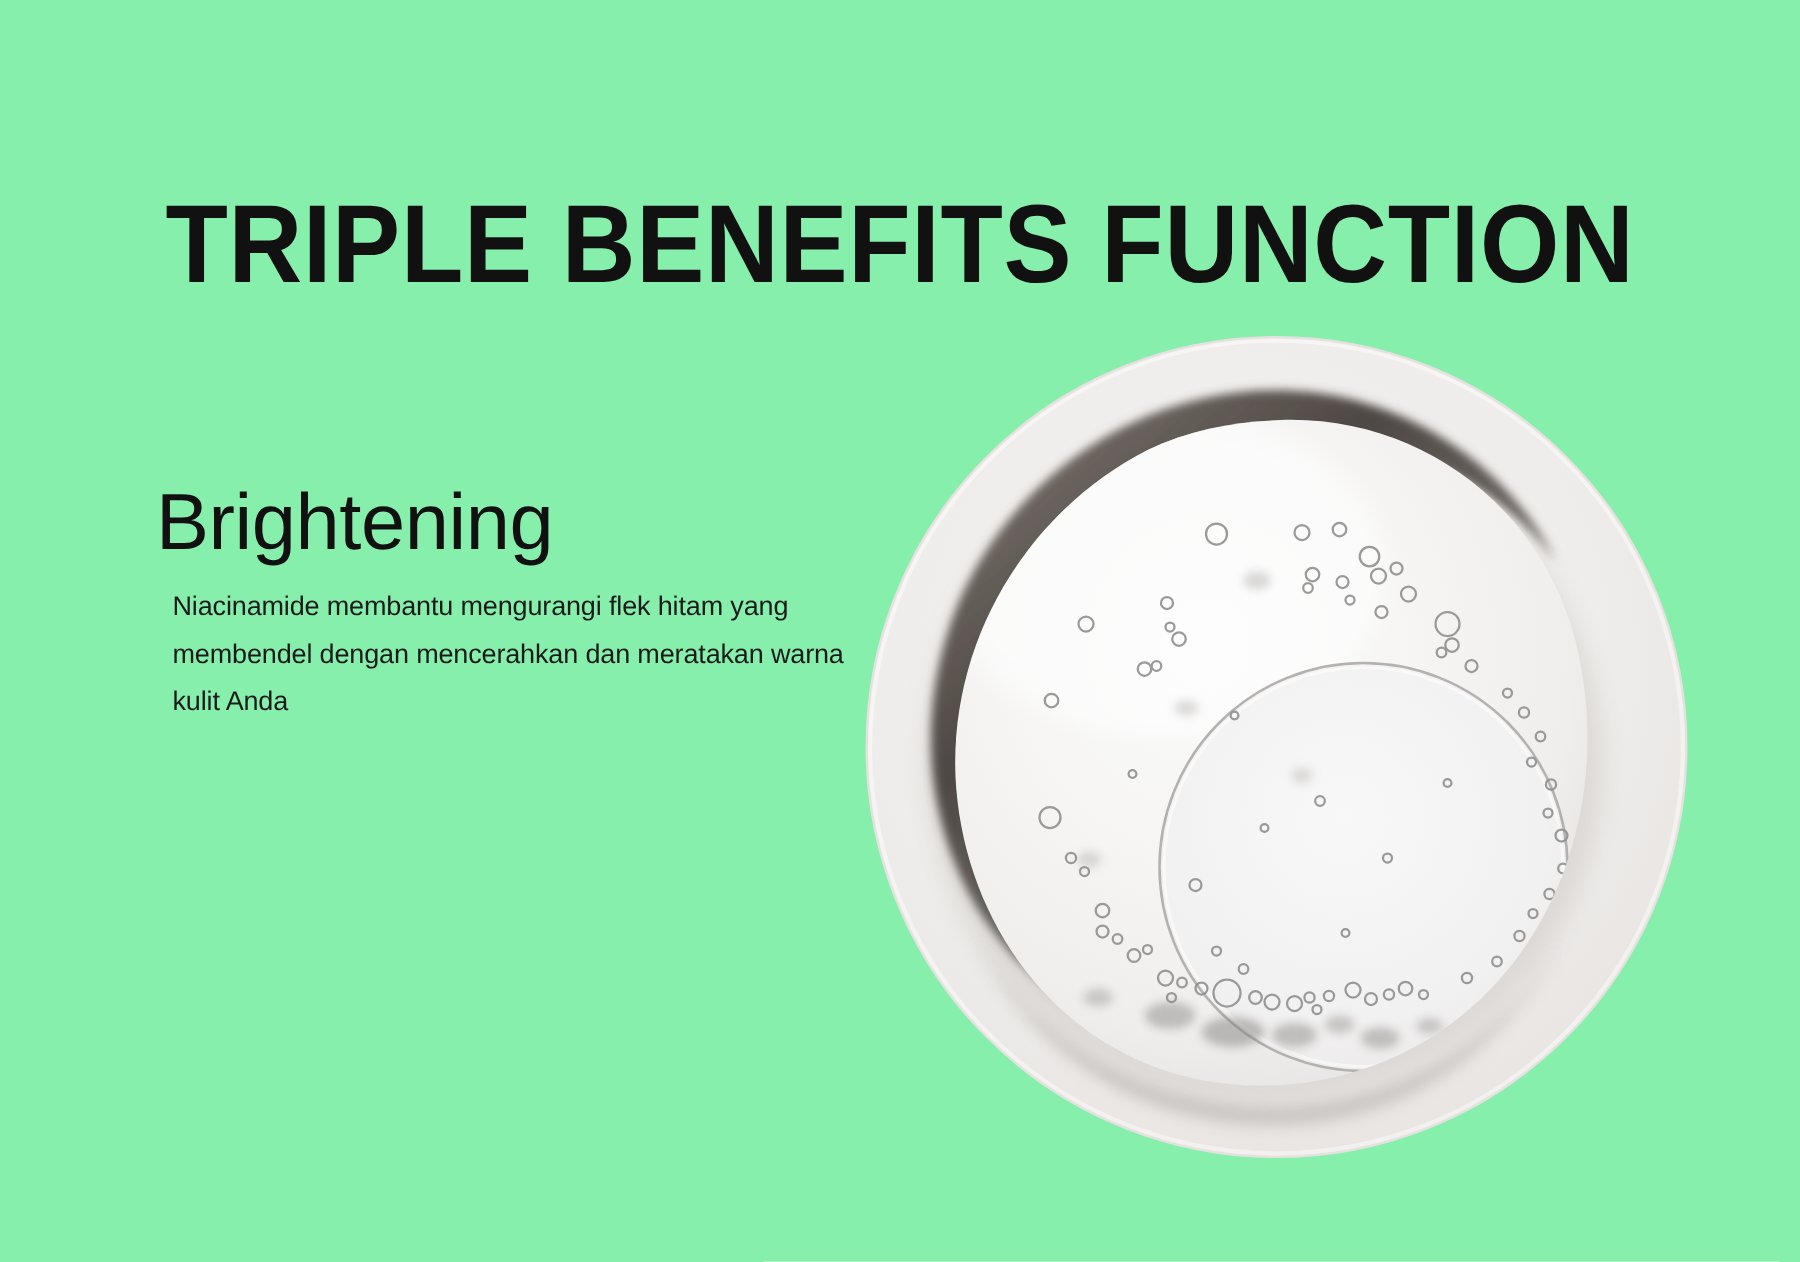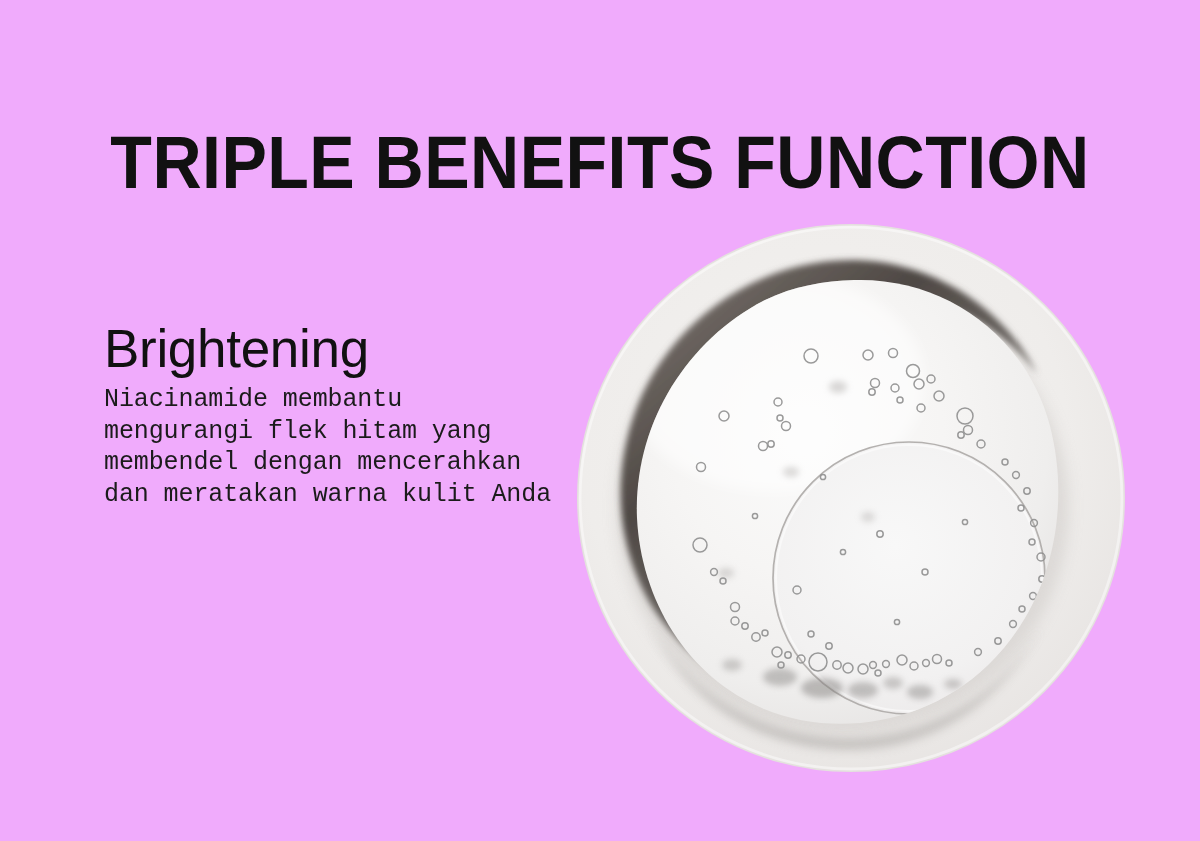--- a/index.html
+++ b/index.html
@@ -13,21 +13,21 @@
     overflow: hidden;
     background: #fdf7f5;
     font-family: "Liberation Sans", sans-serif;
     -webkit-font-smoothing: antialiased;
   }
 
   #page {
     position: relative;
     width: 1200px;
     height: 841px;
-    background: #f0abfc;
+    background: #86efac;
     overflow: hidden;
   }
 
   
   #banner-title {
     position: absolute;
     left: 0;
     top: 74px;
     width: 1200px;
     text-align: center;
@@ -53,27 +53,27 @@
     font-family: "Liberation Sans", sans-serif;
     font-weight: 400;
     font-size: 53px;
     line-height: 58px;
     color: #111111;
     letter-spacing: -0.3px;
     margin: 0 0 6px 0;
     white-space: nowrap;
   }
   #benefit-description {
-    font-family: Liberation Mono, monospace;
+    font-family: Liberation Sans, sans-serif;
     font-weight: 400;
-    font-size: 25px;
+    font-size: 18px;
     line-height: 31.5px;
     color: #1b1b1b;
     letter-spacing: -0.1px;
-    margin: 0;
+    margin: 11px;
     max-width: 460px;
   }
 
   
   #gel-droplet {
     position: absolute;
     left: 575px;
     top: 222px;
     width: 552px;
     height: 552px;

